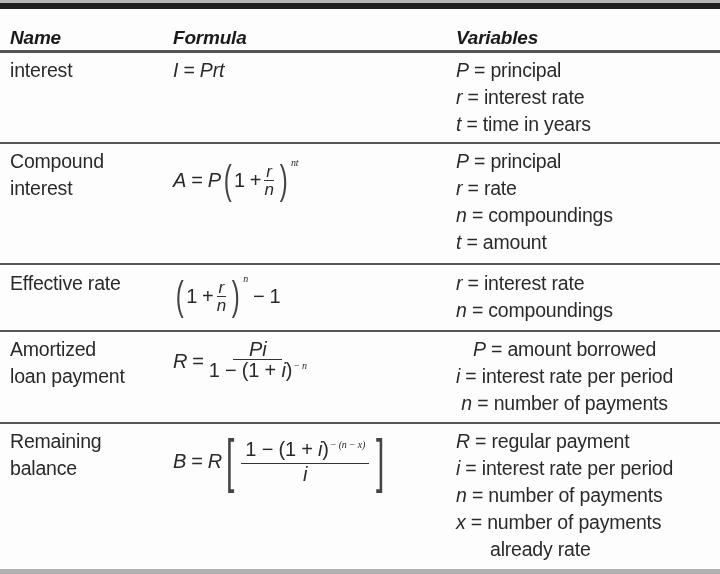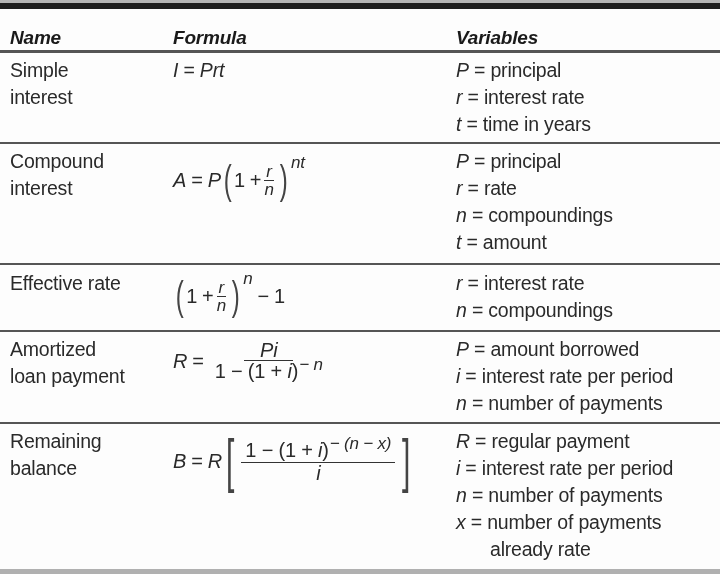--- a/index.html
+++ b/index.html
@@ -22,41 +22,40 @@
   .hdr { font-weight: bold; font-style: italic; font-size: 19px; top: 15px; color: #1a1a1a; }
   .it { font-style: italic; }
   .math { font-size: 20px; display: flex; align-items: center; white-space: nowrap; }
   .frac { display: inline-flex; flex-direction: column; align-items: center; vertical-align: middle; margin: 0 3px; }
   .frac .num { border-bottom: 1.5px solid #333; padding: 0 2px; line-height: 20px; }
   .frac .den { line-height: 20px; }
   .frac.small { font-size: 17px; }
   .frac.small .num, .frac.small .den { line-height: 17px; }
   .paren { font-size: 40px; font-weight: 100; line-height: 40px; transform: scaleX(0.6); display: inline-block; color: #444; }
   .bracket { font-size: 60px; font-weight: 100; line-height: 60px; transform: scaleX(0.5); display: inline-block; color: #444; }
-  .sup { font-size: 17px; font-style: italic; position: relative; top: -18px; margin-left: 1px; }
+  .sup { font-size: 10px; font-style: italic; position: relative; top: -18px; margin-left: 1px; font-family: Liberation Serif, serif; }
   .sp { display: inline-block; width: 5px; }
   .var-line { white-space: nowrap; }
   .indent { padding-left: 34px; }
 </style>
 </head>
 <body>
 
 <div class="top-gray"></div>
 <div class="top-black"></div>
 
 <div class="row" style="top:9px;height:42px;">
   <div class="cell c-name hdr">Name</div>
   <div class="cell c-formula hdr">Formula</div>
   <div class="cell c-vars hdr">Variables</div>
 </div>
 <div class="hline" style="top:50px;height:3px;"></div>
 
 <div class="row" style="top:53px;height:90px;">
   <div class="cell c-name" style="top:4px;">
-    <div>Simple</div>
     <div>interest</div>
   </div>
   <div class="cell c-formula" style="top:4px;">
     <span class="it">I</span>
     <span>=</span>
     <span class="it">Prt</span>
   </div>
   <div class="cell c-vars" style="top:4px;">
     <div class="var-line"><span class="it">P</span> <span>= principal</span></div>
     <div class="var-line"><span class="it">r</span> <span>= interest rate</span></div>
@@ -126,26 +125,26 @@
 <div class="row" style="top:332px;height:91px;">
   <div class="cell c-name" style="top:4px;">
     <div>Amortized</div>
     <div>loan payment</div>
   </div>
   <div class="cell c-formula math" style="top:6px;height:46px;">
     <span class="it">R</span>
       <span class="sp"></span>
     <span>=</span>
       <span class="sp"></span>
-    <span class="frac" style="margin-left:6px;text-align:center;">
+    <span class="frac" style="margin-left:0;text-align:center;">
       <span class="num it" style="padding:0 16px;">Pi</span>
       <span class="den"><span>1 − (1 + </span><span class="it">i</span><span>)</span><span class="sup" style="top:-8px;">− n</span></span>
     </span>
   </div>
-  <div class="cell c-vars" style="top:4px;">
+  <div class="cell c-vars" style="top:4px;text-align:center;">
     <div class="var-line"><span class="it">P</span> <span>= amount borrowed</span></div>
     <div class="var-line"><span class="it">i</span> <span>= interest rate per period</span></div>
     <div class="var-line"><span class="it">n</span> <span>= number of payments</span></div>
   </div>
 </div>
 <div class="hline" style="top:422px;height:2px;"></div>
 
 <div class="row" style="top:424px;height:128px;">
   <div class="cell c-name" style="top:4px;">
     <div>Remaining</div>

